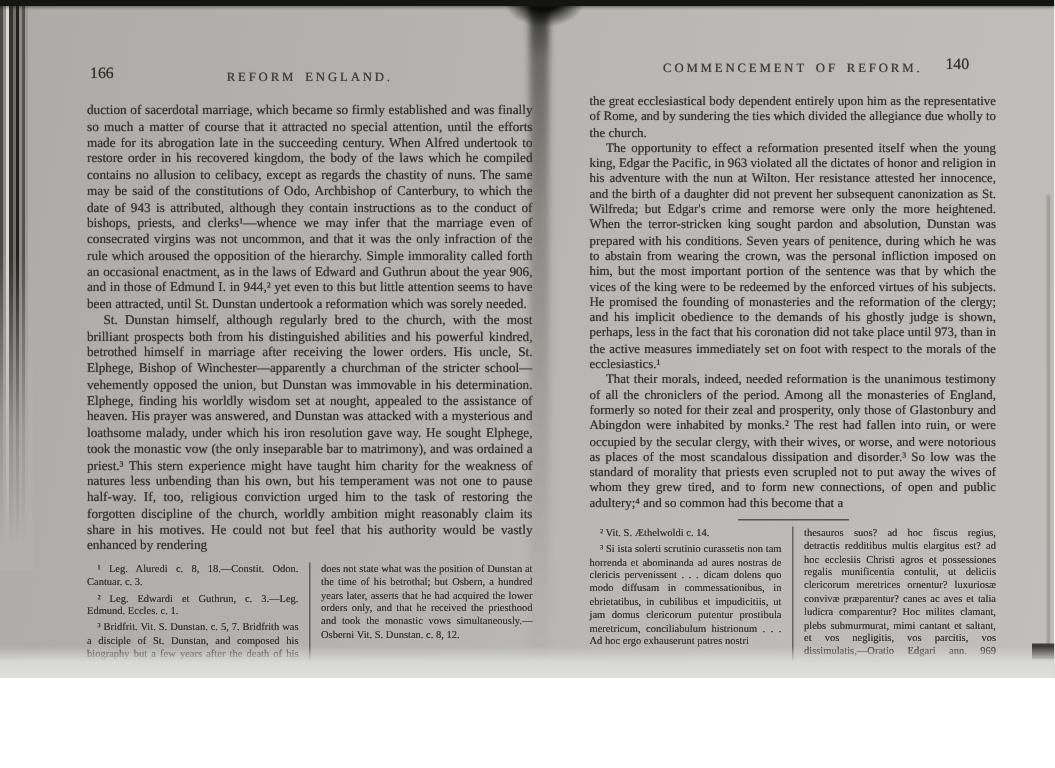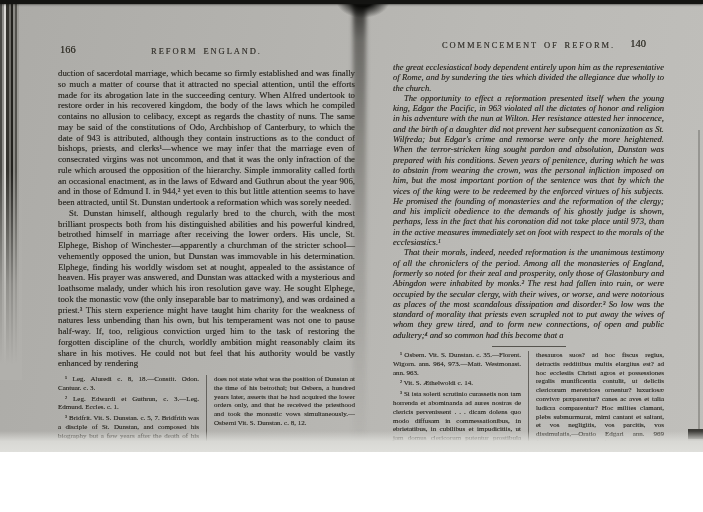--- a/index.html
+++ b/index.html
@@ -20,21 +20,21 @@
   }
   .pagenum { position:absolute; top:-2px; font-size:10.5px; color:#343229;
              text-shadow:0 0 0.5px rgba(50,48,42,0.8); }
   .page-left  .pagenum { left:2px; }
   .page-right .pagenum { right:18px; }
 
   .body p {
     margin:0; text-align:justify; text-shadow:0 0 0.5px rgba(55,53,47,0.85);
   }
   .page-left  .body p { font-size:8.8px; line-height:10.75px; }
-  .page-right .body p { font-size:8.6px; line-height:10.3px;font-style:italic; }
+  .page-right .body p { font-size:8.6px; line-height:10.3px; }
   .body p.indent { text-indent:11px; }
 
   .fnrule { width:74px; height:1px; background:#55534d; margin:6px auto 4px auto; }
   .footnotes { display:flex; margin-top:6px; }
   .fncol { flex:1 1 0; min-width:0; }
   .fncol + .fncol { margin-left:7px; padding-left:7px;
                     border-left:1px solid rgba(72,70,64,0.75); }
   .footnotes p {
     margin:0 0 2px 0; font-size:7px; line-height:8.8px; text-align:justify;
     text-shadow:0 0 0.4px rgba(55,53,47,0.8);
@@ -100,21 +100,20 @@
       <span class="runhead">COMMENCEMENT OF REFORM.</span>
     </div>
     <div class="body">
       <p>the great ecclesiastical body dependent entirely upon him as the representative of Rome, and by sundering the ties which divided the allegiance due wholly to the church.</p>
       <p class="indent">The opportunity to effect a reformation presented itself when the young king, Edgar the Pacific, in 963 violated all the dictates of honor and religion in his adventure with the nun at Wilton. Her resistance attested her innocence, and the birth of a daughter did not prevent her subsequent canonization as St. Wilfreda; but Edgar's crime and remorse were only the more heightened. When the terror-stricken king sought pardon and absolution, Dunstan was prepared with his conditions. Seven years of penitence, during which he was to abstain from wearing the crown, was the personal infliction imposed on him, but the most important portion of the sentence was that by which the vices of the king were to be redeemed by the enforced virtues of his subjects. He promised the founding of monasteries and the reformation of the clergy; and his implicit obedience to the demands of his ghostly judge is shown, perhaps, less in the fact that his coronation did not take place until 973, than in the active measures immediately set on foot with respect to the morals of the ecclesiastics.¹</p>
       <p class="indent">That their morals, indeed, needed reformation is the unanimous testimony of all the chroniclers of the period. Among all the monasteries of England, formerly so noted for their zeal and prosperity, only those of Glastonbury and Abingdon were inhabited by monks.² The rest had fallen into ruin, or were occupied by the secular clergy, with their wives, or worse, and were notorious as places of the most scandalous dissipation and disorder.³ So low was the standard of morality that priests even scrupled not to put away the wives of whom they grew tired, and to form new connections, of open and public adultery;⁴ and so common had this become that a</p>
     </div>
     <div class="fnrule"></div>
     <div class="footnotes" style="margin-top:0;">
       <div class="fncol">
-        <p class="fn-note">¹ Osbern. Vit. S. Dunstan. c. 35.—Florent. Wigorn. ann. 964, 973.—Matt. Westmonast. ann. 963.</p>
         <p class="fn-note">² Vit. S. Æthelwoldi c. 14.</p>
         <p class="fn-note">³ Si ista solerti scrutinio curassetis non tam horrenda et abominanda ad aures nostras de clericis pervenissent . . . dicam dolens quo modo diffusam in commessationibus, in ebrietatibus, in cubilibus et impudicitiis, ut jam domus clericorum putentur prostibula meretricum, conciliabulum histrionum . . . Ad hoc ergo exhauserunt patres nostri</p>
       </div>
       <div class="fncol">
         <p>thesauros suos? ad hoc fiscus regius, detractis redditibus multis elargitus est? ad hoc ecclesiis Christi agros et possessiones regalis munificentia contulit, ut deliciis clericorum meretrices ornentur? luxuriosæ convivæ præparentur? canes ac aves et talia ludicra comparentur? Hoc milites clamant, plebs submurmurat, mimi cantant et saltant, et vos negligitis, vos parcitis, vos dissimulatis,—Oratio Edgari ann. 969 (Spelman. Concil. I. 477).</p>
         <p class="fn-note">⁴ Vit. S. Æthelwoldi c. 12.</p>
       </div>
     </div>
   </div>
 

